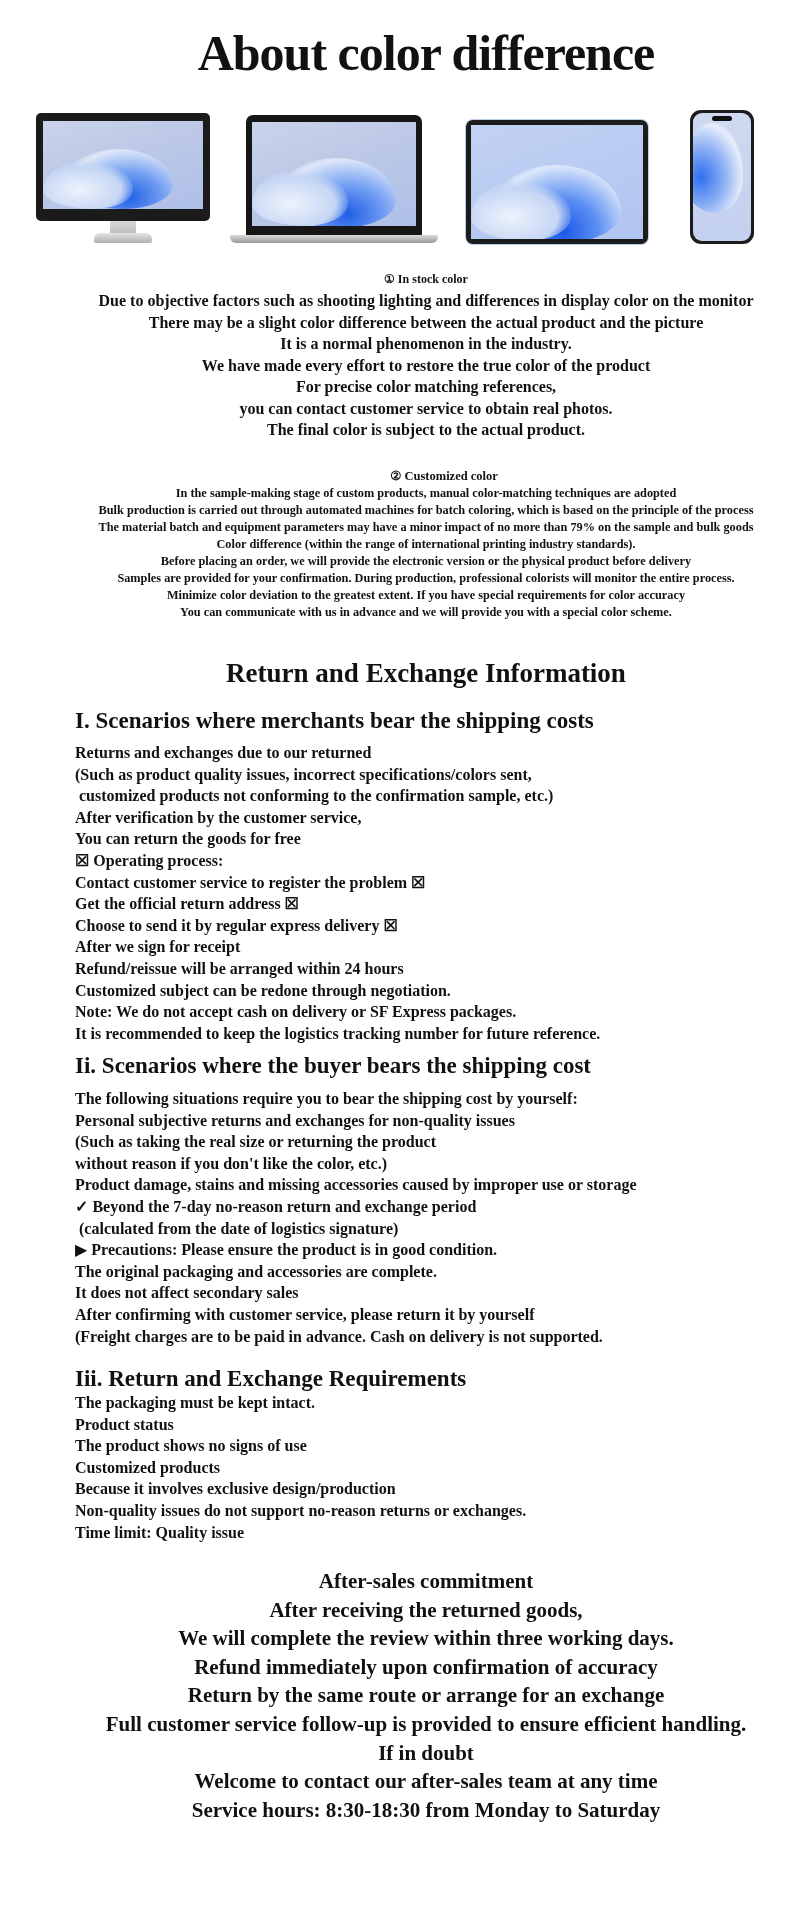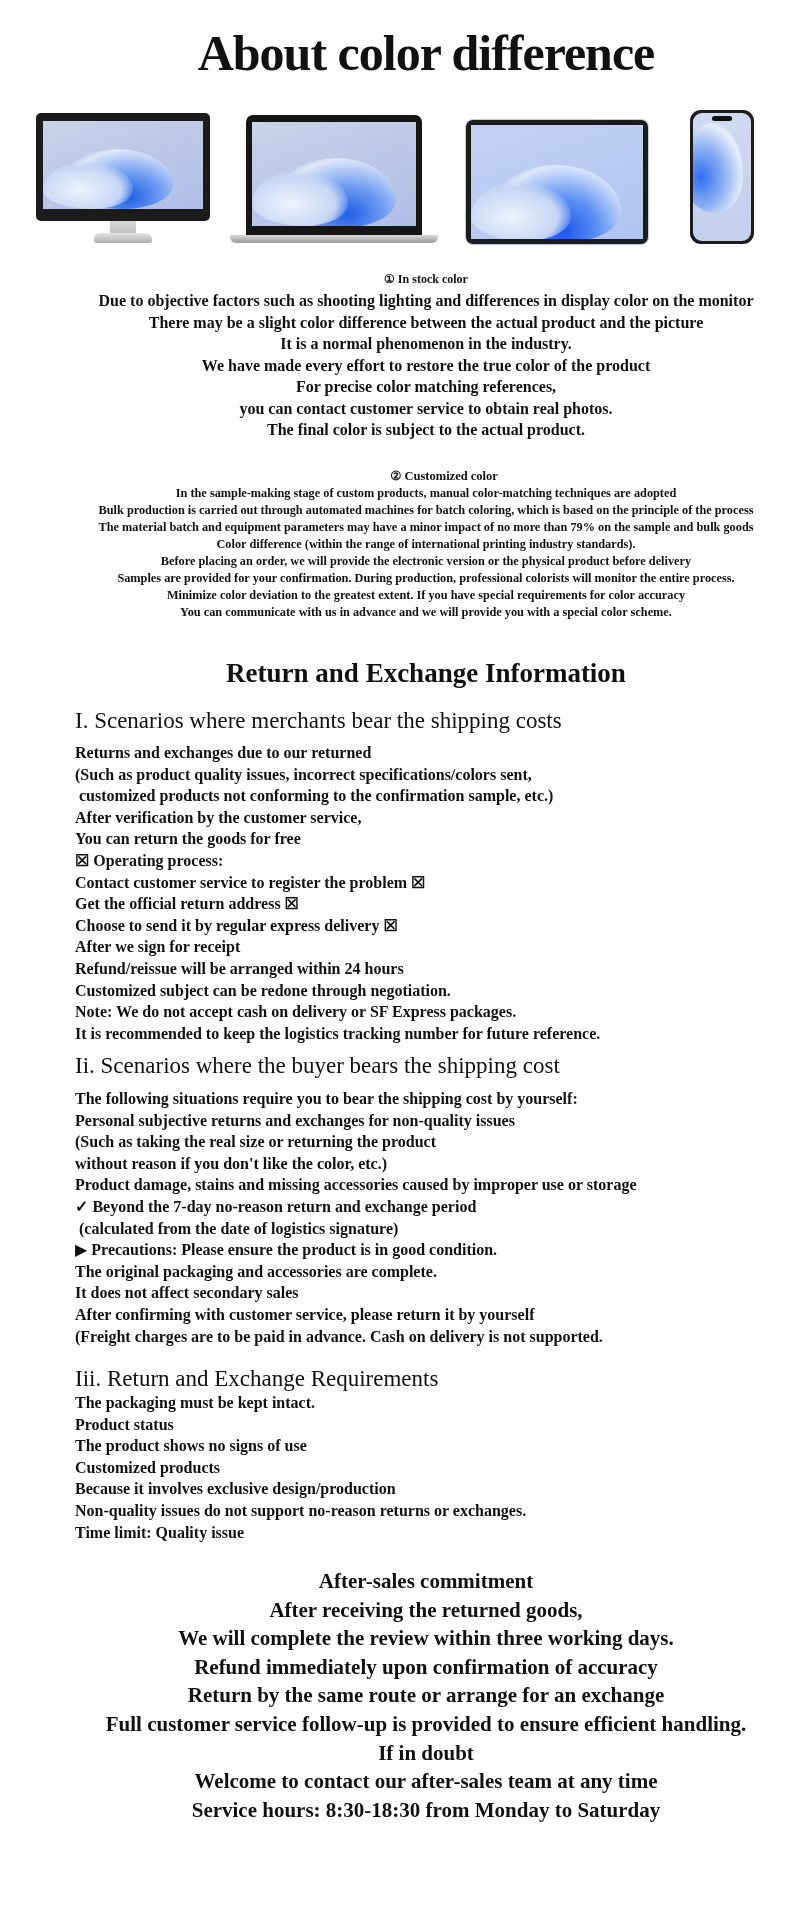--- a/index.html
+++ b/index.html
@@ -35,21 +35,21 @@
   
   .stock-head { top: 268px; font-size: 12px; font-weight: bold; line-height: 22px; }
   .stock-lines { top: 290px; font-size: 16px; font-weight: bold; line-height: 21.5px; }
 
   .custom-head { top: 468px; font-size: 12.5px; font-weight: bold; line-height: 17px; padding-left: 36px; }
   .custom-lines { top: 485px; font-size: 12.3px; font-weight: bold; line-height: 17px; }
 
   
   .ret-title { top: 655px; font-size: 27px; font-weight: bold; line-height: 36px; }
   .sec-head {
-    left: 44px; font-size: 23px; font-weight: normal; line-height: 30px;
+    left: 44px; font-size: 23px; font-weight: bold; line-height: 30px;
   }
   .sec-lines {
     left: 44px; font-size: 16px; font-weight: bold; line-height: 21.6px;
   }
 
   
   .after { top: 1567px; font-size: 21px; font-weight: bold; line-height: 28.6px; }
 
   .line { display: block; white-space: pre; }
 </style>

